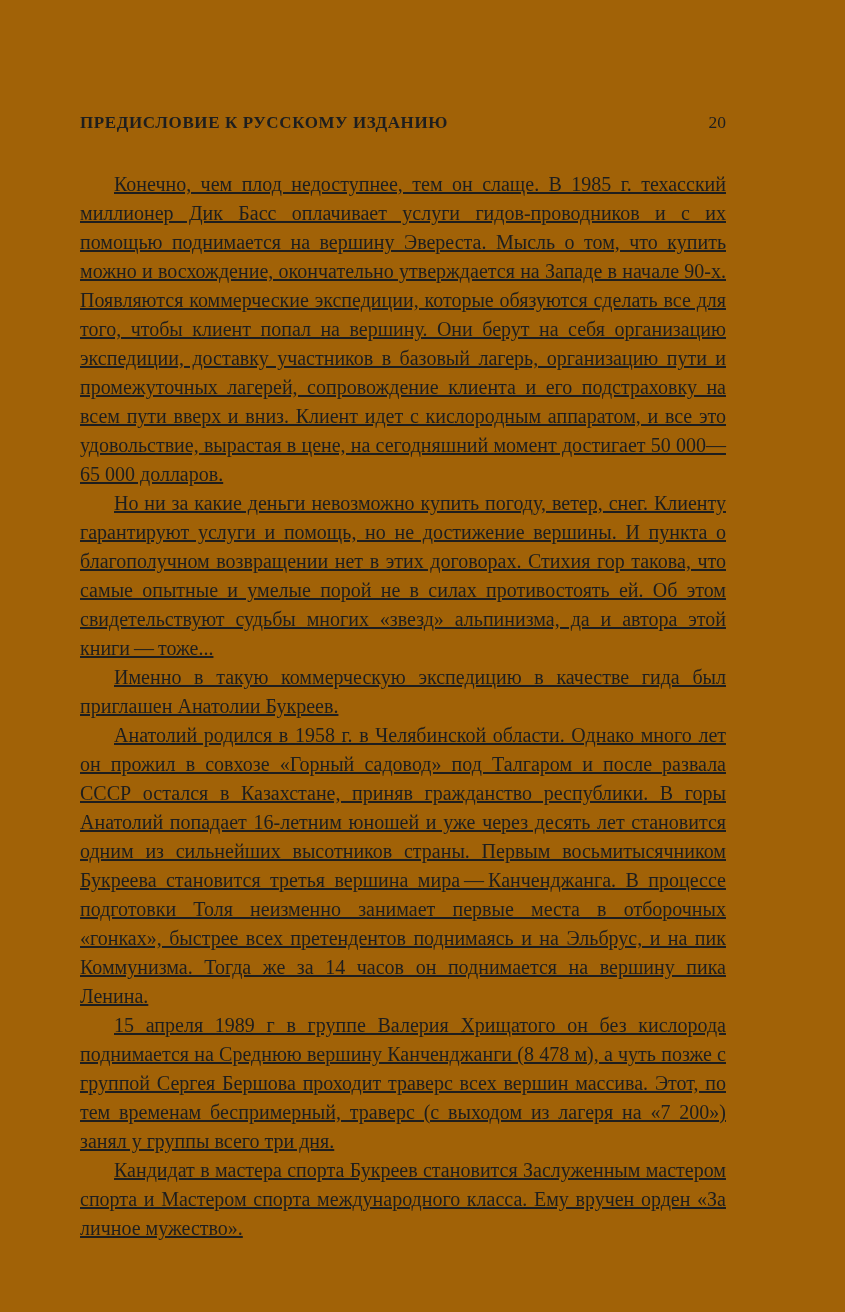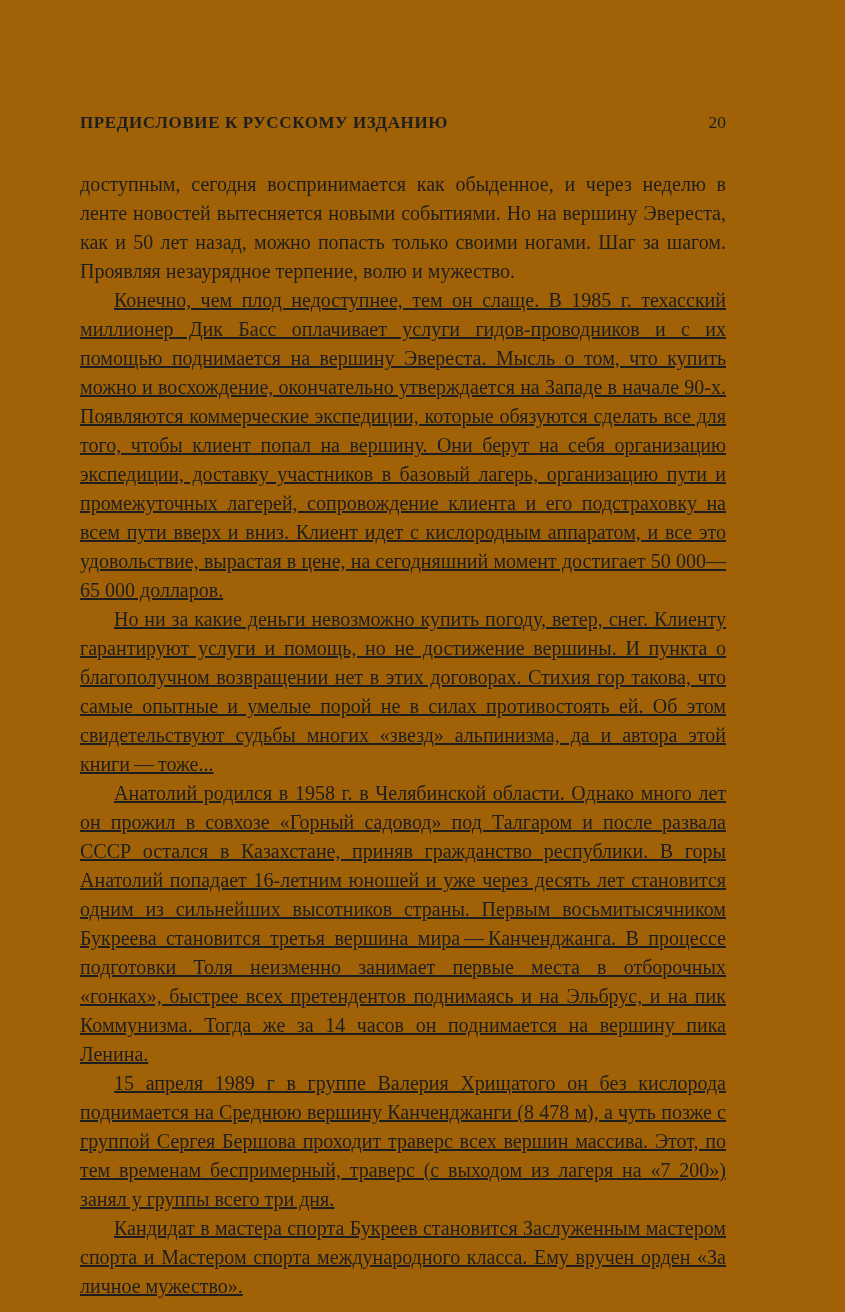--- a/index.html
+++ b/index.html
@@ -57,22 +57,22 @@
 
 <div class="page">
   <div class="content">
 
     <div class="running-head">
       <span class="title">ПРЕДИСЛОВИЕ К РУССКОМУ ИЗДАНИЮ</span>
       <span class="pagenum">20</span>
     </div>
 
     <div class="body-text">
-      <p>доступным, сегодня воспринимается как обыденное, и через неделю в ленте новостей вытесняется новыми событиями. Но на вершину Эвереста, как и 50 лет назад, можно попасть только своими ногами. Шаг за шагом. Проявляя незаурядное терпение, волю и мужество.</p>
       <p class="indent">Конечно, чем плод недоступнее, тем он слаще. В 1985 г. техасский миллионер Дик Басс оплачивает услуги гидов-проводников и с их помощью поднимается на вершину Эвереста. Мысль о том, что купить можно и восхождение, окончательно утверждается на Западе в начале 90-х. Появляются коммерческие экспедиции, которые обязуются сделать все для того, чтобы клиент попал на вершину. Они берут на себя организацию экспедиции, доставку участников в базовый лагерь, организацию пути и промежуточных лагерей, сопровождение клиента и его подстраховку на всем пути вверх и вниз. Клиент идет с кислородным аппаратом, и все это удовольствие, вырастая в цене, на сегодняшний момент достигает 50&nbsp;000—65&nbsp;000 долларов.</p>
       <p class="indent">Но ни за какие деньги невозможно купить погоду, ветер, снег. Клиенту гарантируют услуги и помощь, но не достижение вершины. И пункта о благополучном возвращении нет в этих договорах. Стихия гор такова, что самые опытные и умелые порой не в силах противостоять ей. Об этом свидетельствуют судьбы многих «звезд» альпинизма, да и автора этой книги — тоже...</p>
+      <p class="indent">Именно в такую коммерческую экспедицию в качестве гида был приглашен Анатолии Букреев.</p>
       <p class="indent">Анатолий родился в 1958 г. в Челябинской области. Однако много лет он прожил в совхозе «Горный садовод» под Талгаром и после развала СССР остался в Казахстане, приняв гражданство республики. В горы Анатолий попадает 16-летним юношей и уже через десять лет становится одним из сильнейших высотников страны. Первым восьмитысячником Букреева становится третья вершина мира — Канченджанга. В процессе подготовки Толя неизменно занимает первые места в отборочных «гонках», быстрее всех претендентов поднимаясь и на Эльбрус, и на пик Коммунизма. Тогда же за 14 часов он поднимается на вершину пика Ленина.</p>
       <p class="indent">15 апреля 1989 г в группе Валерия Хрищатого он без кислорода поднимается на Среднюю вершину Канченджанги (8&nbsp;478 м), а чуть позже с группой Сергея Бершова проходит траверс всех вершин массива. Этот, по тем временам беспримерный, траверс (с выходом из лагеря на «7&nbsp;200») занял у группы всего три дня.</p>
       <p class="indent">Кандидат в мастера спорта Букреев становится Заслуженным мастером спорта и Мастером спорта международного класса. Ему вручен орден «За личное мужество».</p>
     </div>
 
   </div>
 </div>
 
 </body></html>

